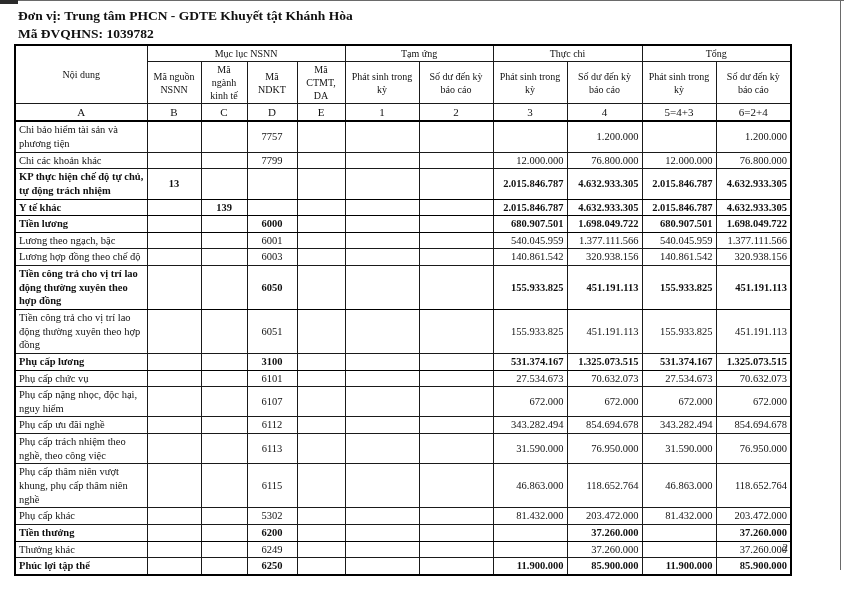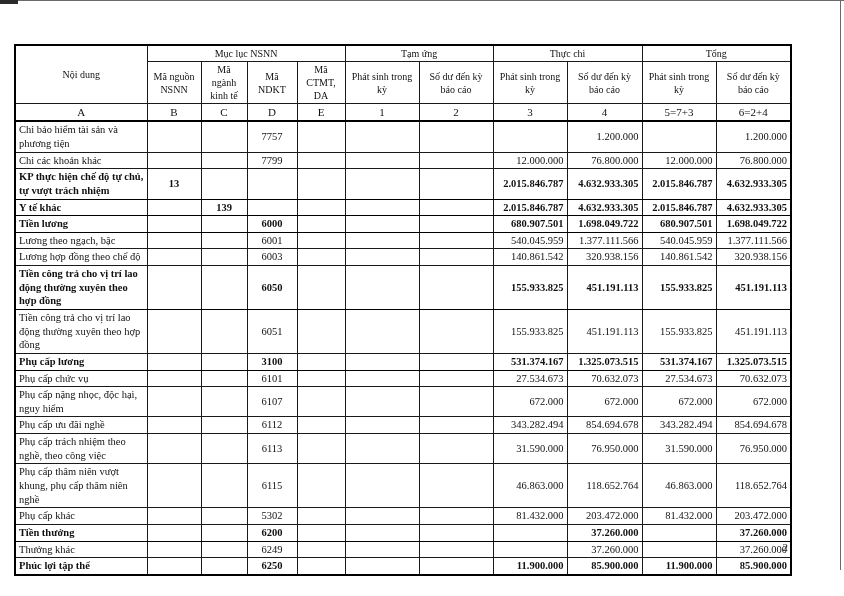--- a/index.html
+++ b/index.html
@@ -68,20 +68,24 @@
   }
 </style>
 </head>
 <body>
 
 <div class="page">
   <div class="top-edge"></div>
   <div class="top-edge-accent"></div>
   <div class="right-edge"></div>
 
+  <div class="doc-header">
+    <div>Đơn vị: Trung tâm PHCN - GDTE Khuyết tật Khánh Hòa</div>
+    <div>Mã ĐVQHNS: 1039782</div>
+  </div>
 
   <table class="report-table">
     <colgroup>
       <col style="width:132px">
         <col style="width:54px">
         <col style="width:46px">
       <col style="width:50px">
         <col style="width:48px">
         <col style="width:74px">
       <col style="width:74px">
@@ -113,21 +117,21 @@
       <tr class="letters">
         <th>A</th>
         <th>B</th>
         <th>C</th>
         <th>D</th>
         <th>E</th>
         <th>1</th>
         <th>2</th>
         <th>3</th>
         <th>4</th>
-        <th>5=7+3</th>
+        <th>5=4+3</th>
         <th>6=2+4</th>
       </tr>
     </thead>
     <tbody id="table-body">
         <tr>
           <td class="cell-label">Chi bảo hiểm tài sản và phương tiện</td>
           <td class="cell-code"></td>
           <td class="cell-code"></td>
           <td class="cell-code">7757</td>
           <td class="cell-code"></td>
@@ -145,21 +149,21 @@
           <td class="cell-code">7799</td>
           <td class="cell-code"></td>
           <td class="cell-num"></td>
           <td class="cell-num"></td>
           <td class="cell-num">12.000.000</td>
           <td class="cell-num">76.800.000</td>
           <td class="cell-num">12.000.000</td>
           <td class="cell-num">76.800.000</td>
         </tr>
         <tr class="bold-row">
-          <td class="cell-label">KP thực hiện chế độ tự chủ, tự vượt trách nhiệm</td>
+          <td class="cell-label">KP thực hiện chế độ tự chủ, tự động trách nhiệm</td>
           <td class="cell-code">13</td>
           <td class="cell-code"></td>
           <td class="cell-code"></td>
           <td class="cell-code"></td>
           <td class="cell-num"></td>
           <td class="cell-num"></td>
           <td class="cell-num">2.015.846.787</td>
           <td class="cell-num">4.632.933.305</td>
           <td class="cell-num">2.015.846.787</td>
           <td class="cell-num">4.632.933.305</td>

